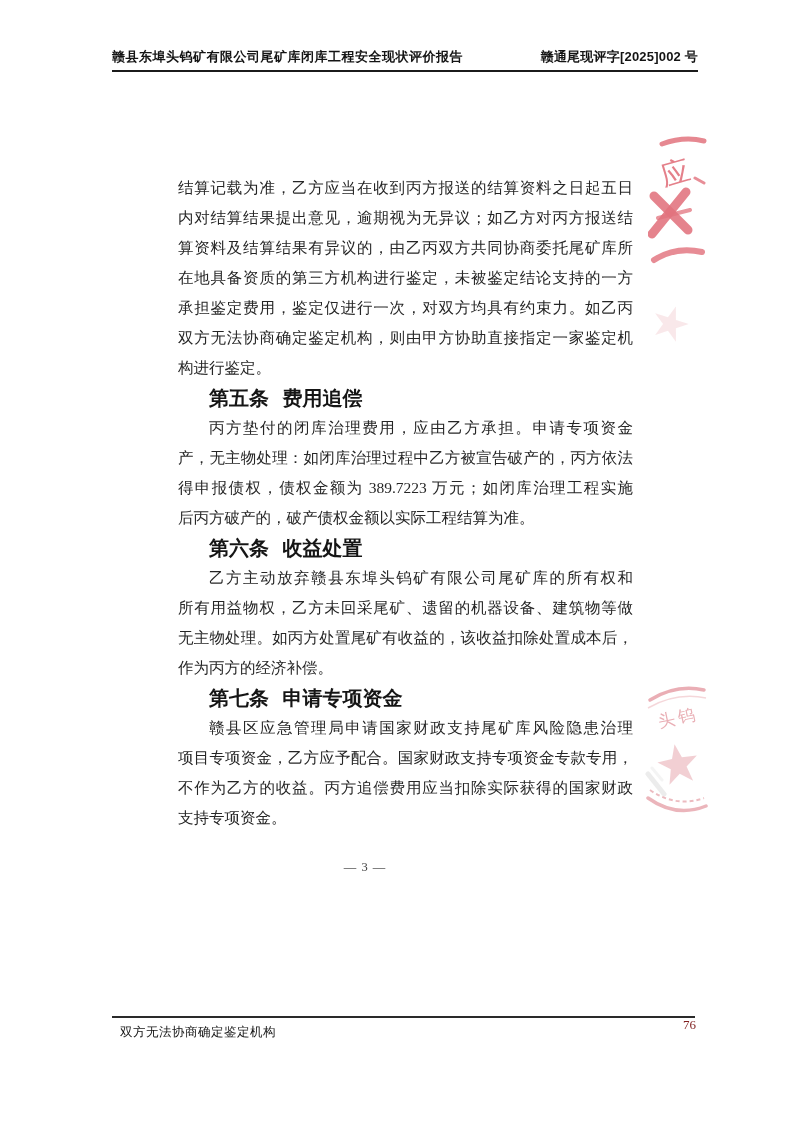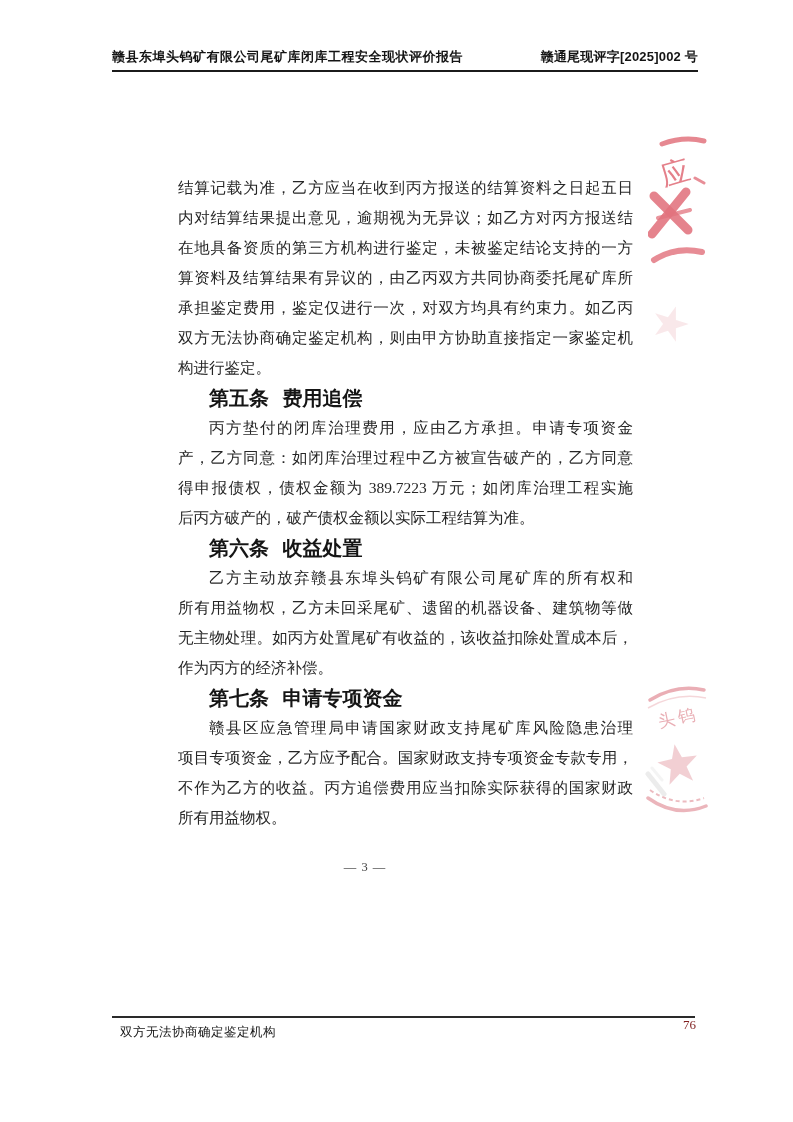--- a/index.html
+++ b/index.html
@@ -50,46 +50,46 @@
 
   <div class="page-header">
     <span class="hdr-left">赣县东埠头钨矿有限公司尾矿库闭库工程安全现状评价报告</span>
     <span class="hdr-right">赣通尾现评字[2025]002 号</span>
   </div>
 
   <div class="body-col">
 
     <div class="line">结算记载为准，乙方应当在收到丙方报送的结算资料之日起五日</div>
     <div class="line">内对结算结果提出意见，逾期视为无异议；如乙方对丙方报送结</div>
+    <div class="line">算资料及结算结果有异议的，由乙丙双方共同协商委托尾矿库所</div>
     <div class="line">在地具备资质的第三方机构进行鉴定，未被鉴定结论支持的一方</div>
-    <div class="line">算资料及结算结果有异议的，由乙丙双方共同协商委托尾矿库所</div>
     <div class="line">承担鉴定费用，鉴定仅进行一次，对双方均具有约束力。如乙丙</div>
     <div class="line">双方无法协商确定鉴定机构，则由甲方协助直接指定一家鉴定机</div>
     <div class="line end">构进行鉴定。</div>
 
     <div class="hline">第五条 费用追偿</div>
 
     <div class="line ind">丙方垫付的闭库治理费用，应由乙方承担。申请专项资金</div>
-    <div class="line">产，乙方同意：如闭库治理过程中乙方被宣告破产的，乙方同意</div>
+    <div class="line">产，无主物处理：如闭库治理过程中乙方被宣告破产的，丙方依法</div>
     <div class="line">得申报债权，债权金额为 389.7223 万元；如闭库治理工程实施</div>
     <div class="line end">后丙方破产的，破产债权金额以实际工程结算为准。</div>
 
     <div class="hline">第六条 收益处置</div>
 
     <div class="line ind">乙方主动放弃赣县东埠头钨矿有限公司尾矿库的所有权和</div>
     <div class="line">所有用益物权，乙方未回采尾矿、遗留的机器设备、建筑物等做</div>
     <div class="line">无主物处理。如丙方处置尾矿有收益的，该收益扣除处置成本后，</div>
     <div class="line end">作为丙方的经济补偿。</div>
 
     <div class="hline">第七条 申请专项资金</div>
 
     <div class="line ind">赣县区应急管理局申请国家财政支持尾矿库风险隐患治理</div>
     <div class="line">项目专项资金，乙方应予配合。国家财政支持专项资金专款专用，</div>
     <div class="line">不作为乙方的收益。丙方追偿费用应当扣除实际获得的国家财政</div>
-    <div class="line end">所有用益物权。</div>
+    <div class="line end">支持专项资金。</div>
   </div>
 
   <div class="pnum-inner">— 3 —</div>
 
   <span class="seal seal-top">
     <svg width="60" height="135" viewBox="0 0 60 135" xmlns="http://www.w3.org/2000/svg">
       <path d="M14 10 Q 36 2 56 7" stroke="#e2737e" stroke-width="5" fill="none" stroke-linecap="round" opacity="0.85"></path>
       <text x="12" y="48" font-size="29" fill="#e2737e" opacity="0.9" transform="rotate(-16 30 35)">应</text>
       <path d="M47 44 l9 5" stroke="#e2737e" stroke-width="3" stroke-linecap="round" opacity="0.8"></path>
       <path d="M6 62 L40 96" stroke="#e2737e" stroke-width="9" stroke-linecap="round" opacity="0.88"></path>

